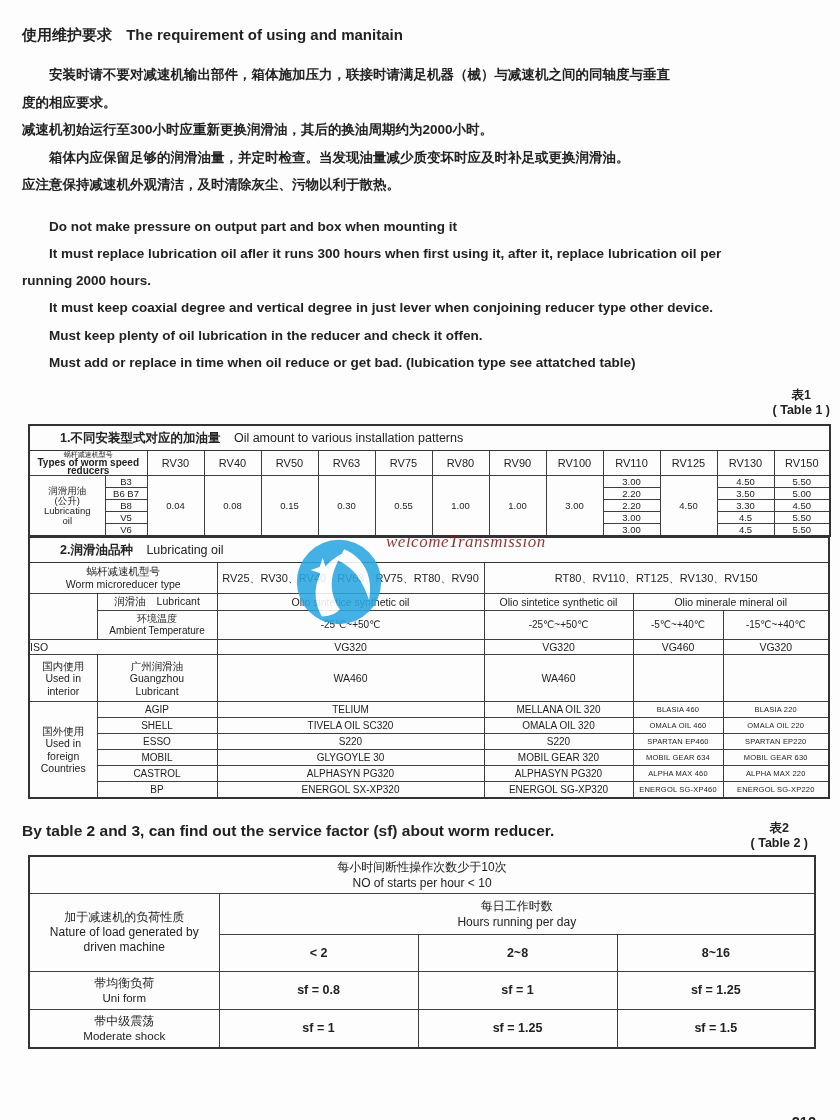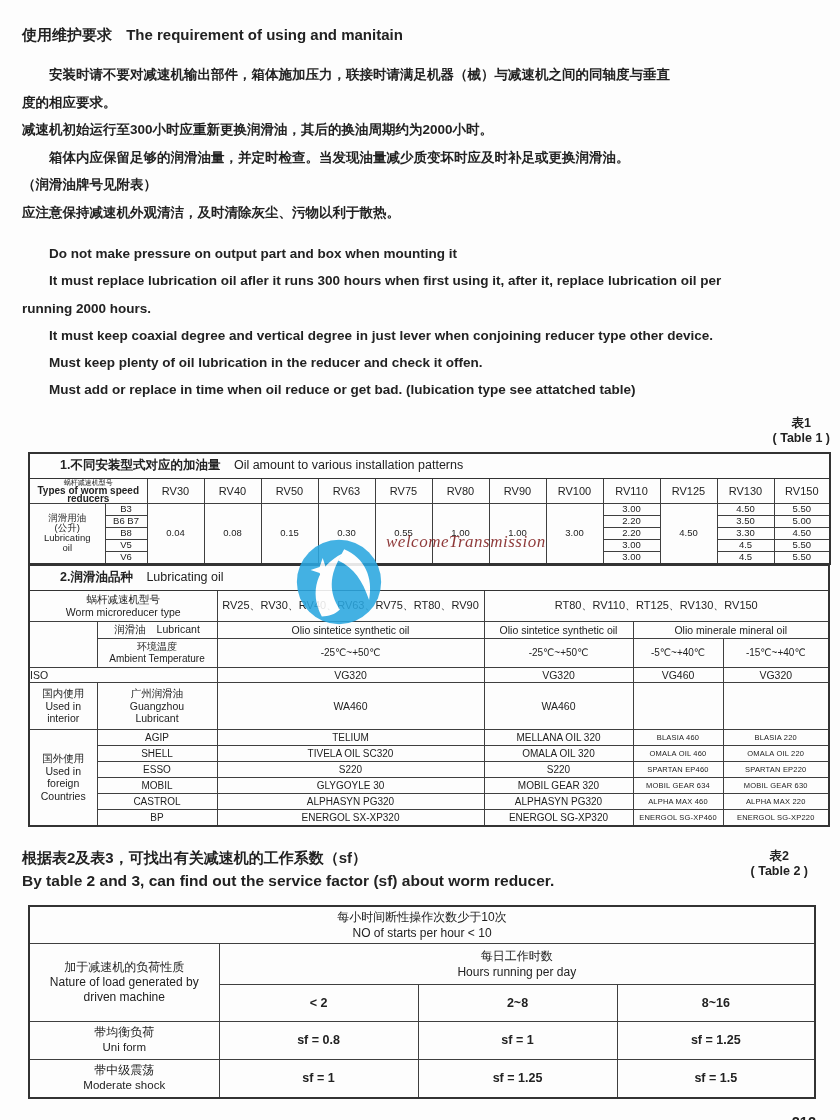--- a/index.html
+++ b/index.html
@@ -92,21 +92,20 @@
   <div class="doc-title">
     <span class="zh">使用维护要求</span>
     <span class="en">The requirement of using and manitain</span>
   </div>
 
   <div class="cn-block">
     <div class="indent">安装时请不要对减速机输出部件，箱体施加压力，联接时请满足机器（械）与减速机之间的同轴度与垂直</div>
     <div>度的相应要求。</div>
     <div>减速机初始运行至300小时应重新更换润滑油，其后的换油周期约为2000小时。</div>
     <div class="indent">箱体内应保留足够的润滑油量，并定时检查。当发现油量减少质变坏时应及时补足或更换润滑油。</div>
-    <div>（润滑油牌号见附表）</div>
     <div>应注意保持减速机外观清洁，及时清除灰尘、污物以利于散热。</div>
   </div>
 
   <div class="en-block">
     <div class="indent">Do not make pressure on output part and box when mounting it</div>
     <div class="indent">It must replace lubrication oil afler it runs 300 hours when first using it, after it, replace lubrication oil per</div>
     <div>running 2000 hours.</div>
     <div class="indent">It must keep coaxial degree and vertical degree in just lever when conjoining reducer type other device.</div>
     <div class="indent">Must keep plenty of oil lubrication in the reducer and check it offen.</div>
     <div class="indent">Must add or replace in time when oil reduce or get bad. (lubication type see attatched table)</div>
@@ -320,21 +319,20 @@
         <td>ENERGOL SX-XP320</td>
         <td>ENERGOL SG-XP320</td>
         <td class="sm">ENERGOL SG-XP460</td>
         <td class="sm">ENERGOL SG-XP220</td>
       </tr>
     </tbody>
       </table>
   </div>
 
   <div class="sec2">
-    <div class="zh">根据表2及表3，可找出有关减速机的工作系数（sf）</div>
     <div class="en">By table 2 and 3, can find out the service factor (sf) about worm reducer.</div>
     <div class="tbl-label tbl-label-2">
       <div>表2</div>
       <div>( Table 2 )</div>
     </div>
   </div>
 
   <div class="t-wrap">
     <table class="t3">
       <colgroup>

